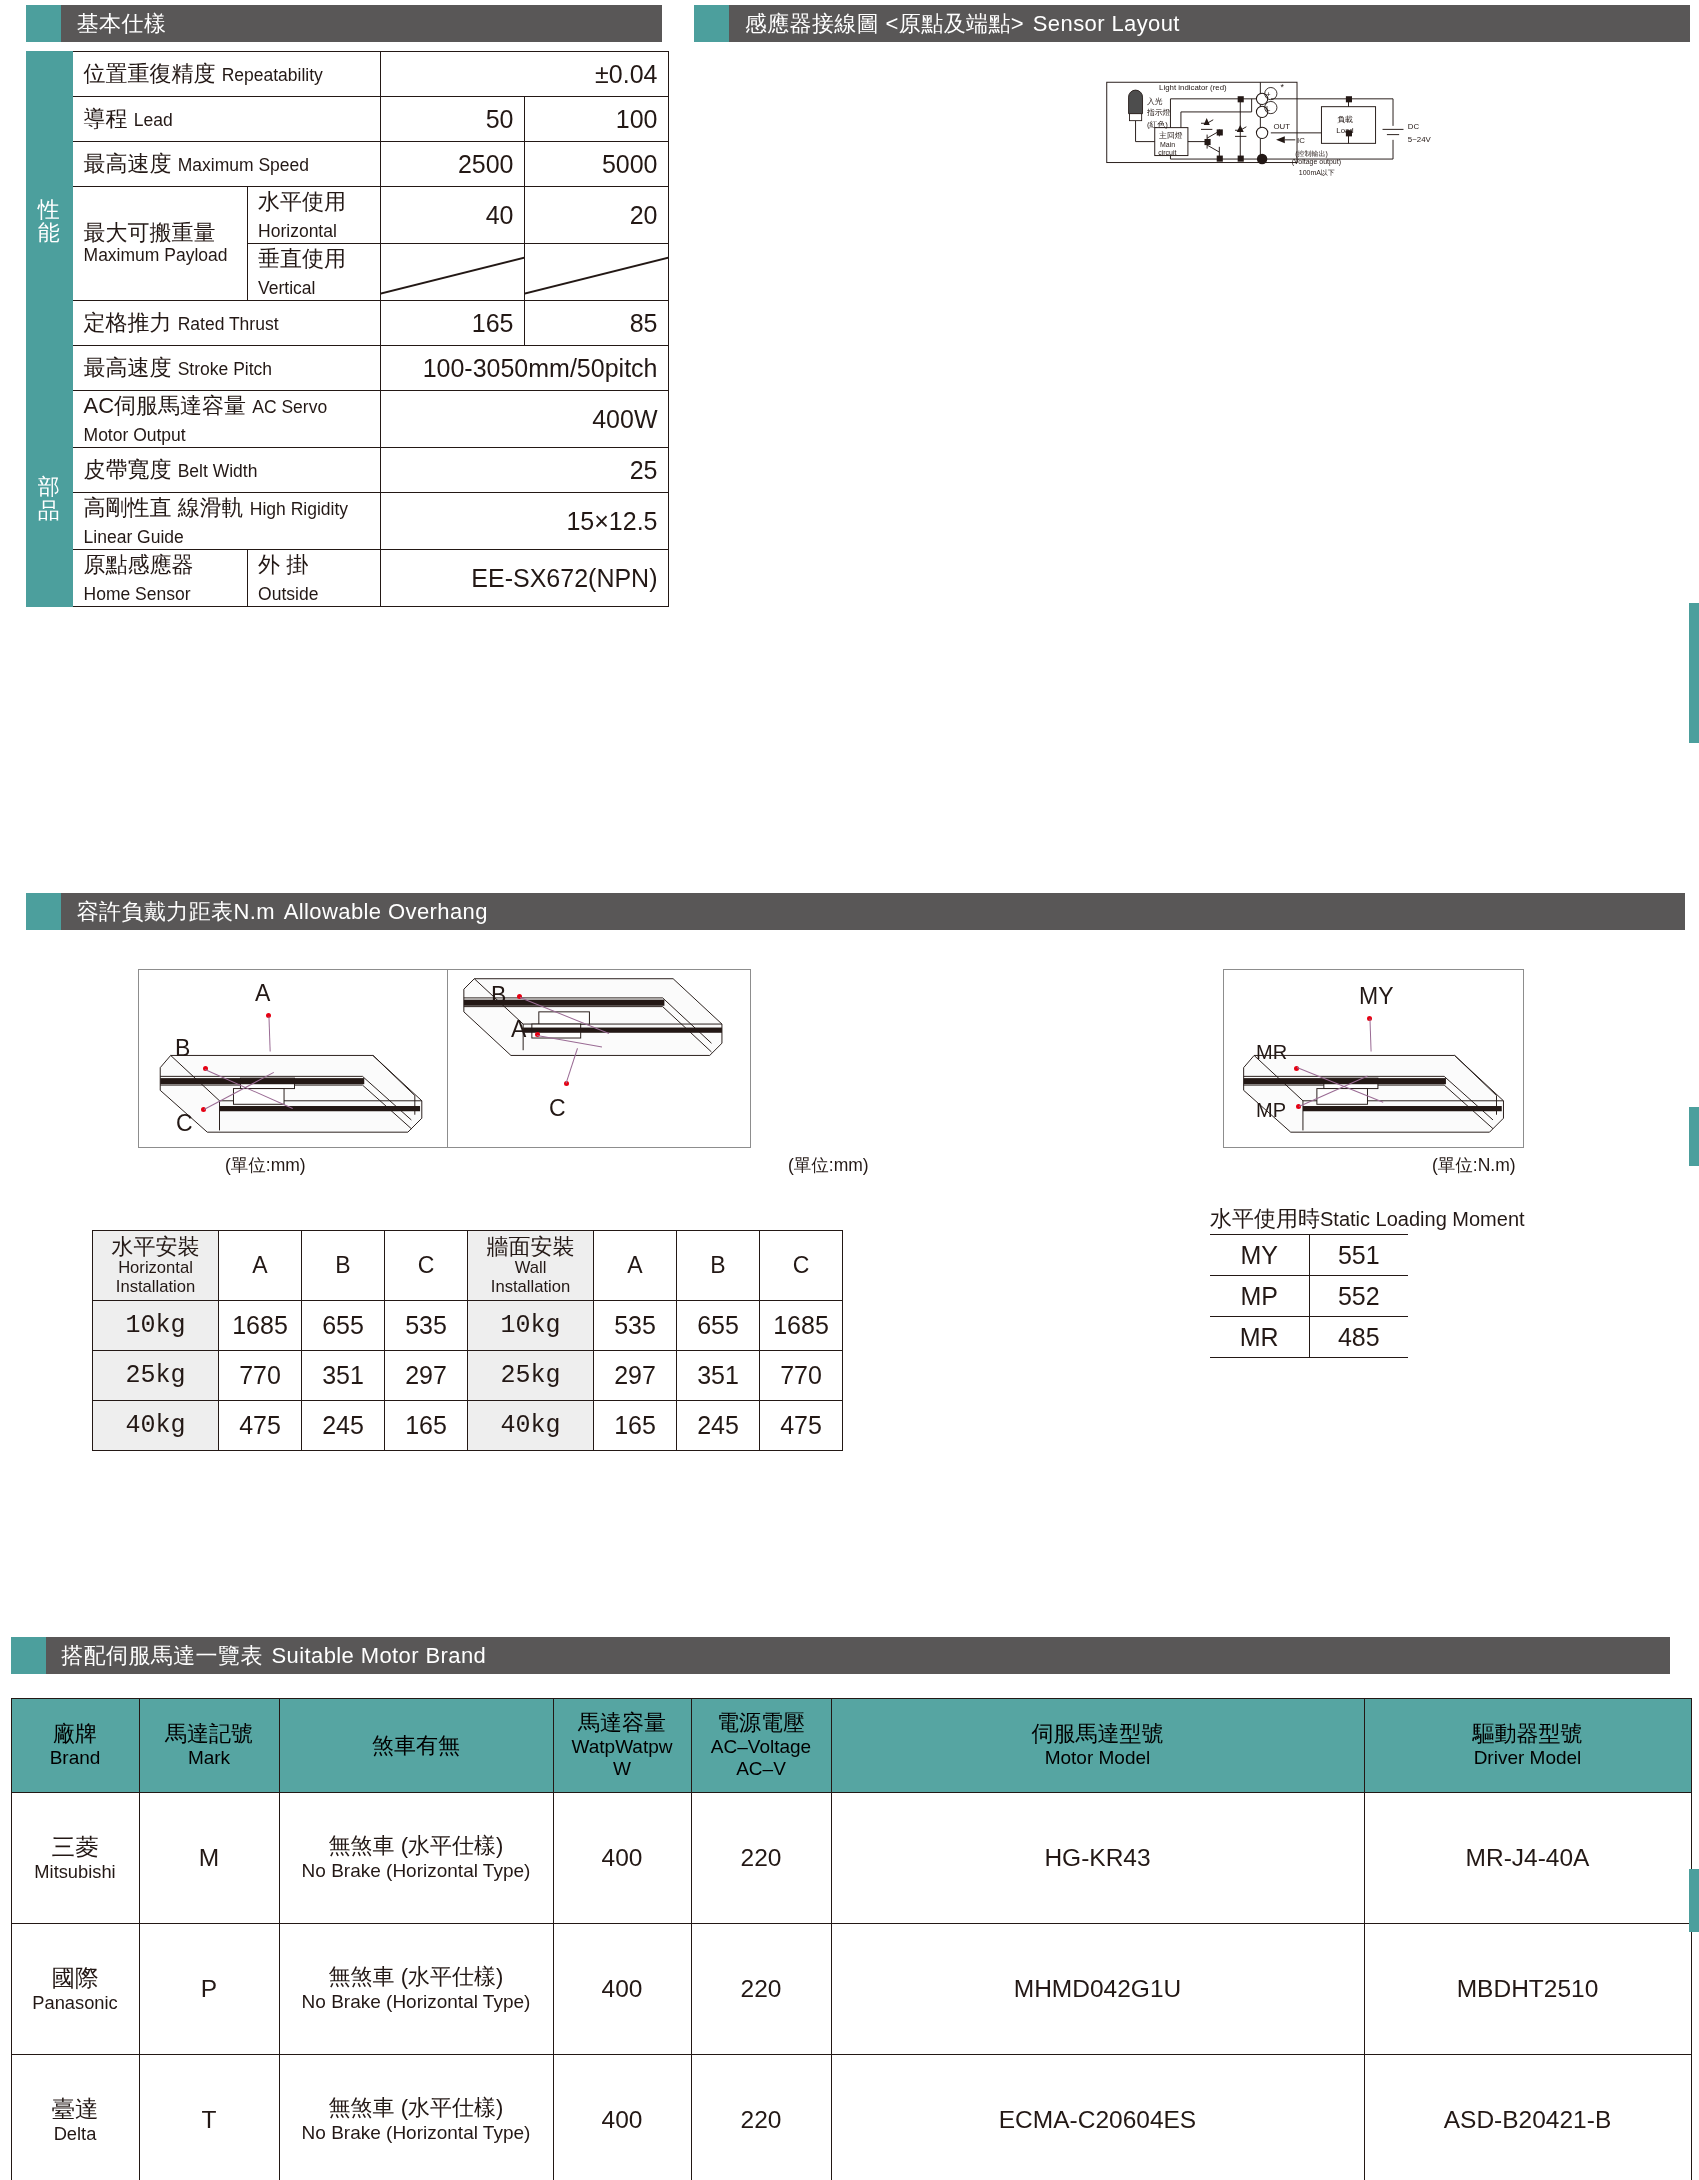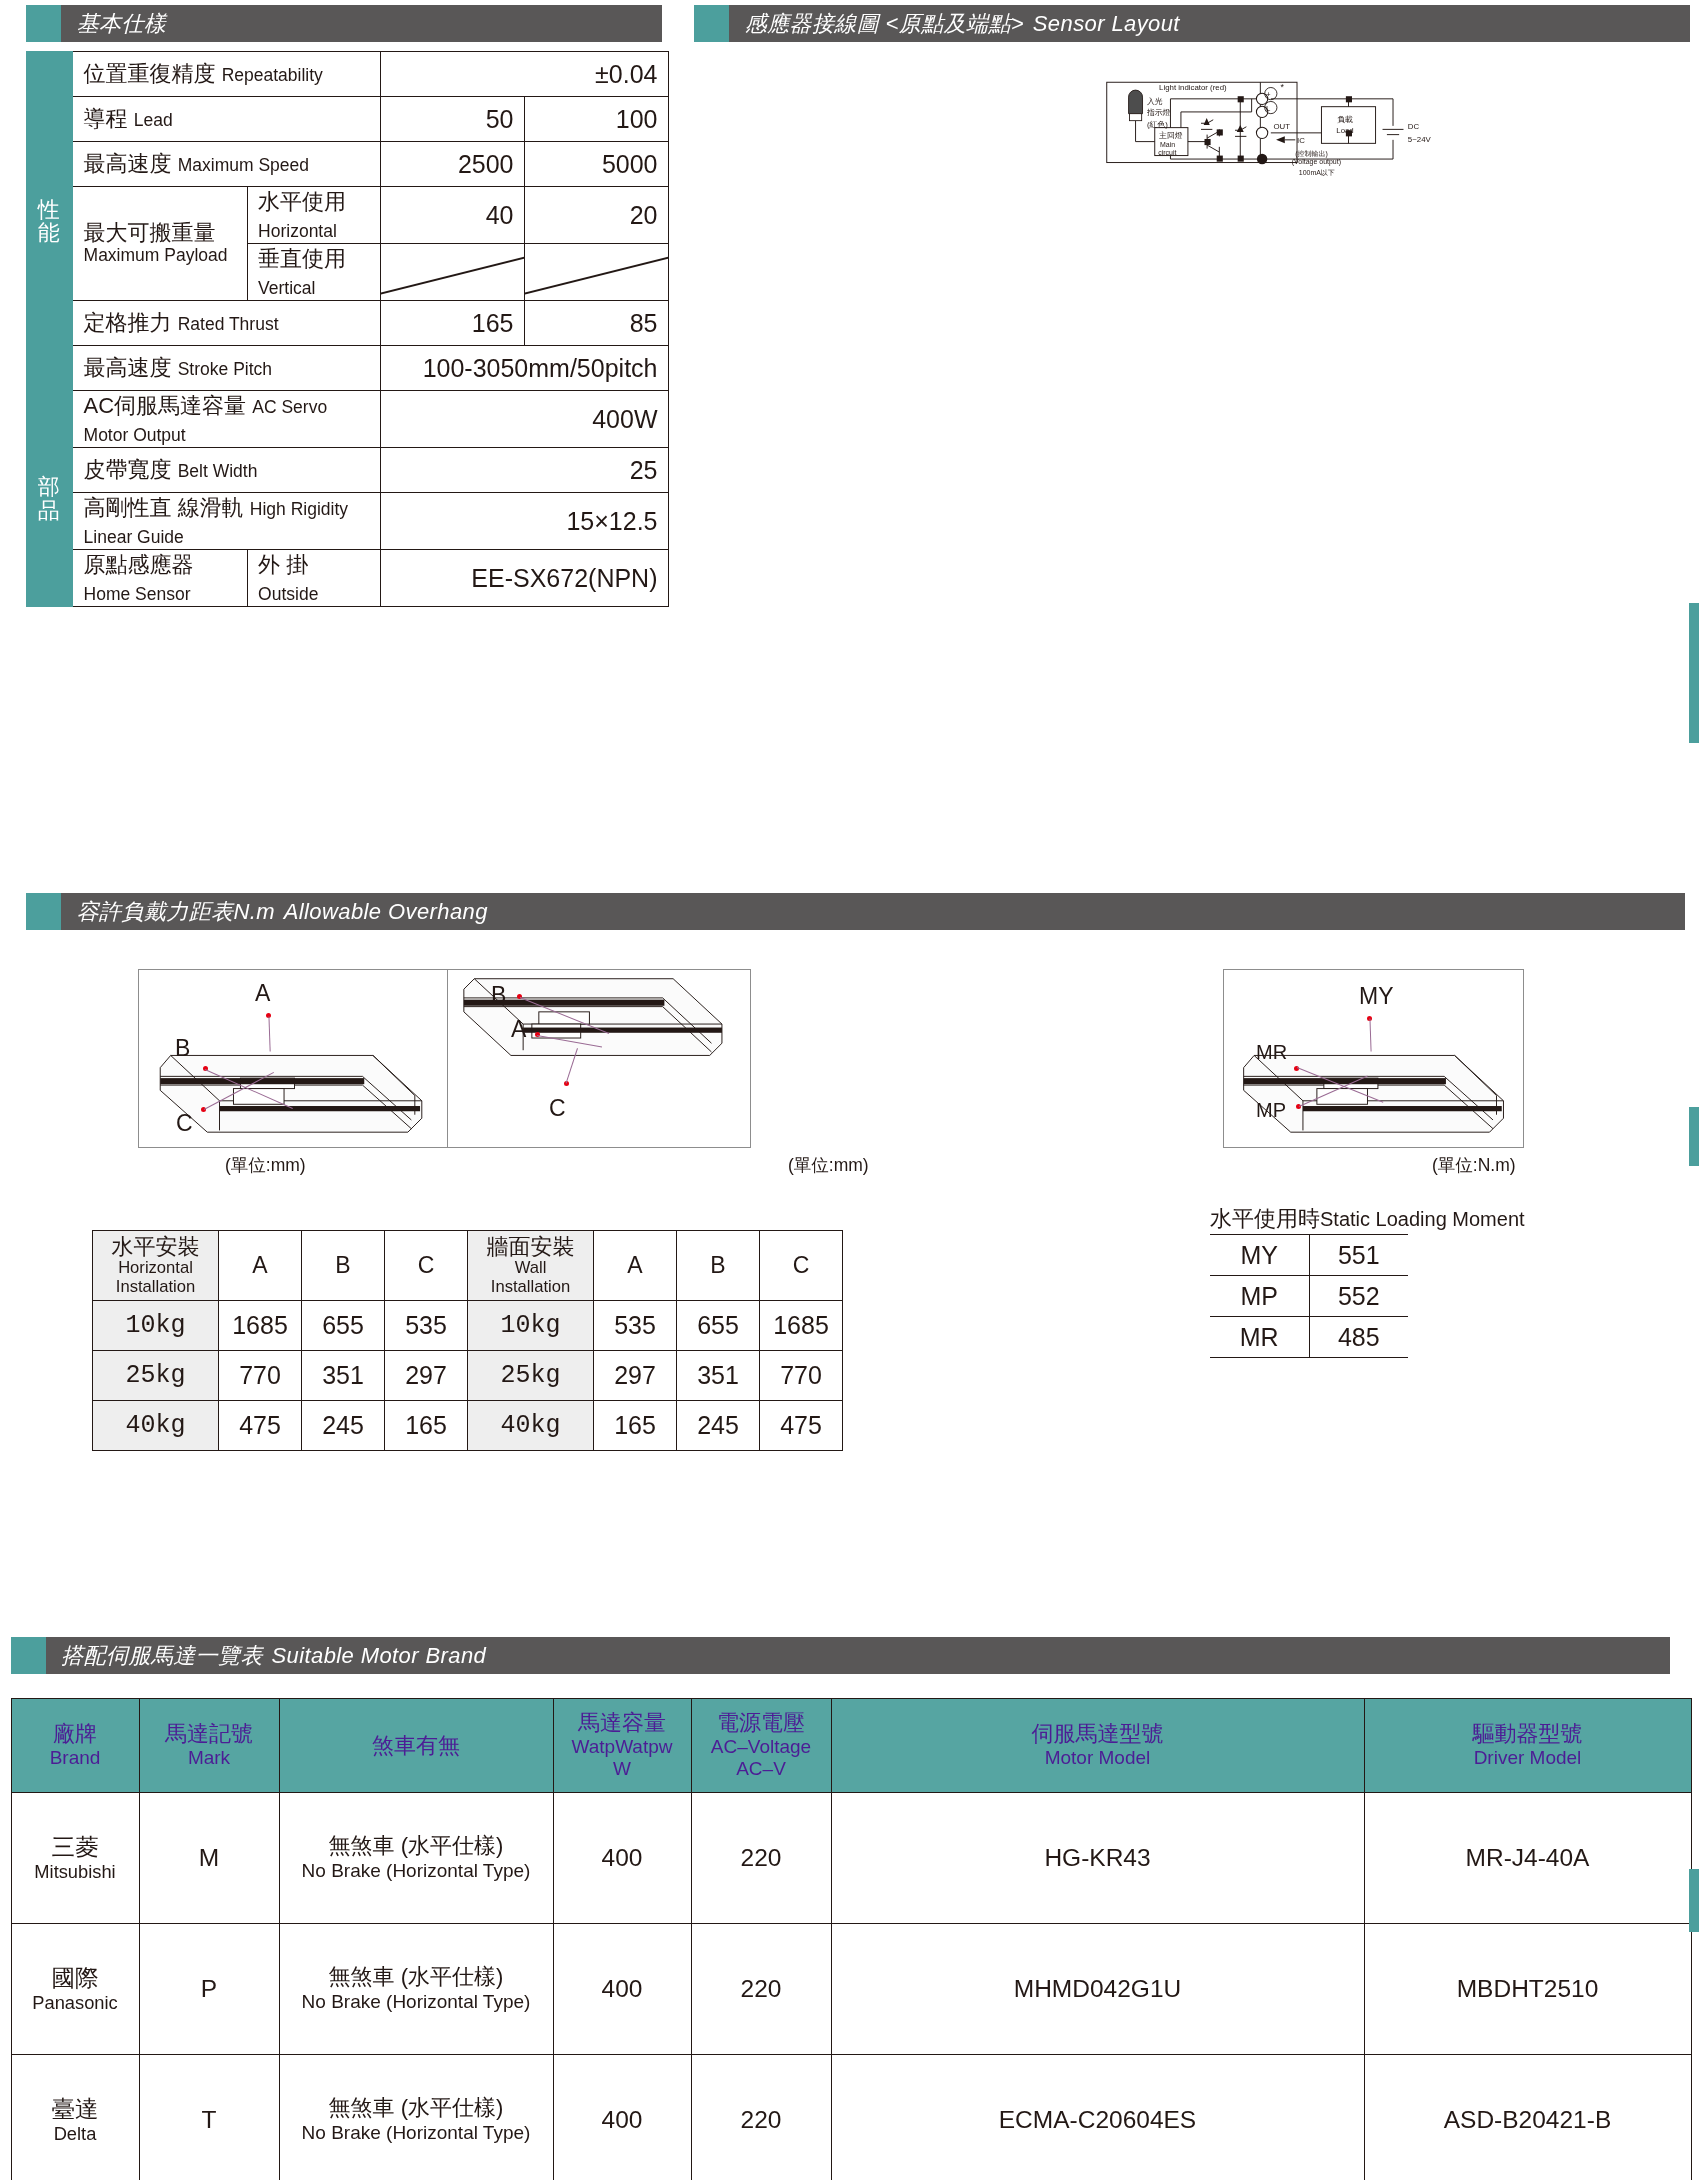--- a/index.html
+++ b/index.html
@@ -14,21 +14,20 @@
     color: #231815;
     overflow: hidden;
   }
 
   
   .bar {
     position: absolute;
     display: flex;
     align-items: stretch;
     height: 37px;
-    font-style: italic;
   }
   .bar .tab {
     width: 35px;
     background: #4c9f9d;
     flex: 0 0 35px;
   }
   .bar .bartxt {
     flex: 1 1 auto;
     background: #595757;
     color: #ffffff;
@@ -154,21 +153,21 @@
     text-align: center;
     height: 41px;
     width: 99px;
   }
   .slm td.sep { border-left: 1.7px solid #231815; }
 
   
   .motor { width: 1679px; table-layout: fixed; }
   .motor th {
     background: #56a5a2;
-    color: #4c1d95;
+    color: #000000;
     border: 1.7px solid #231815;
     font-weight: normal;
     font-size: 22px;
     line-height: 1.18;
     height: 94px;
     padding: 3.5px 1.7px;
     margin-top: 8px;
   }
   .motor th .en { font-size: 19px; display: block; }
   .motor td {

